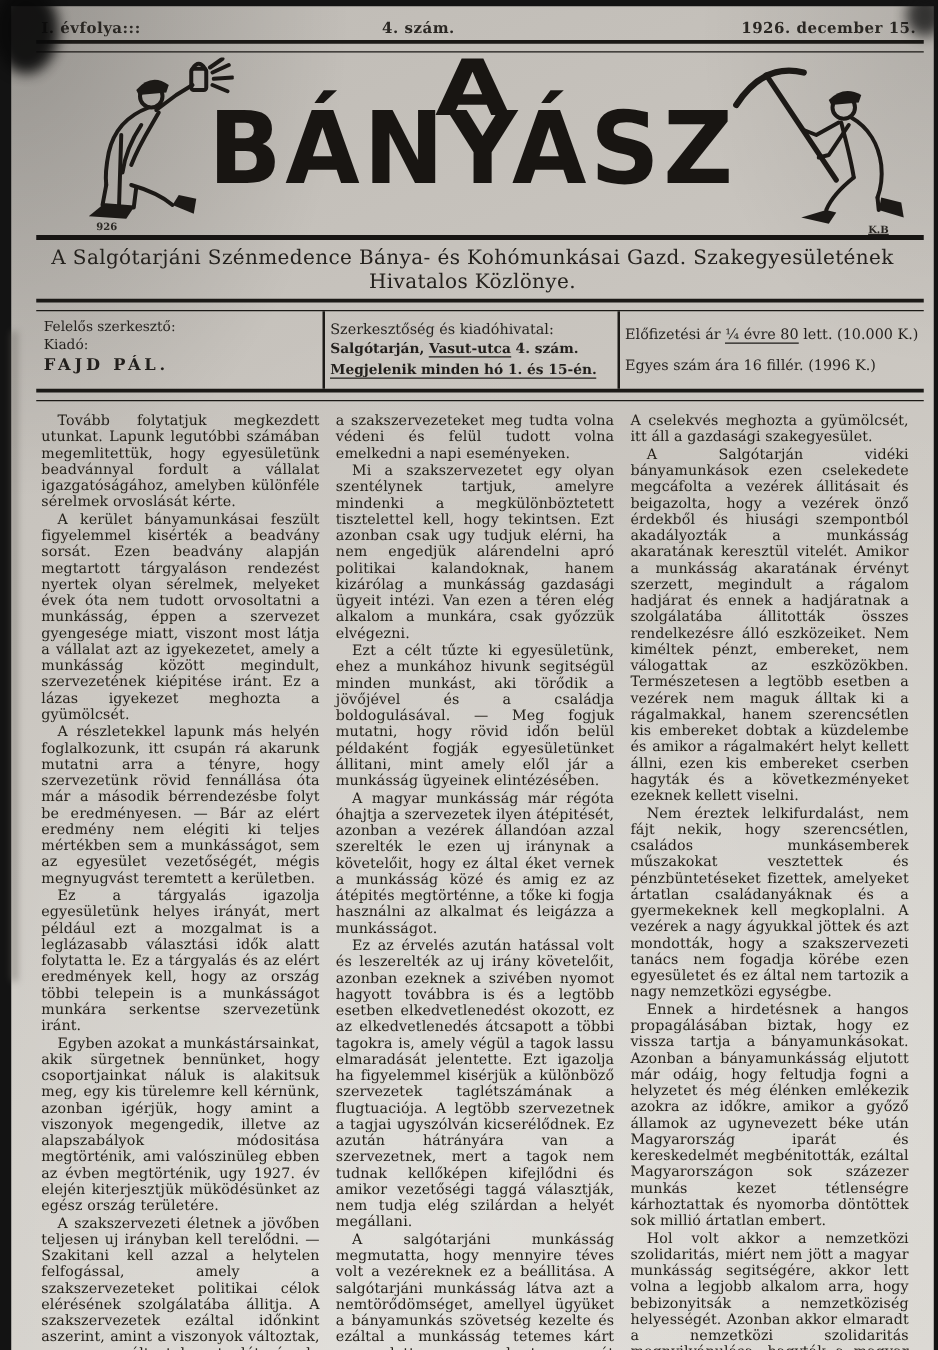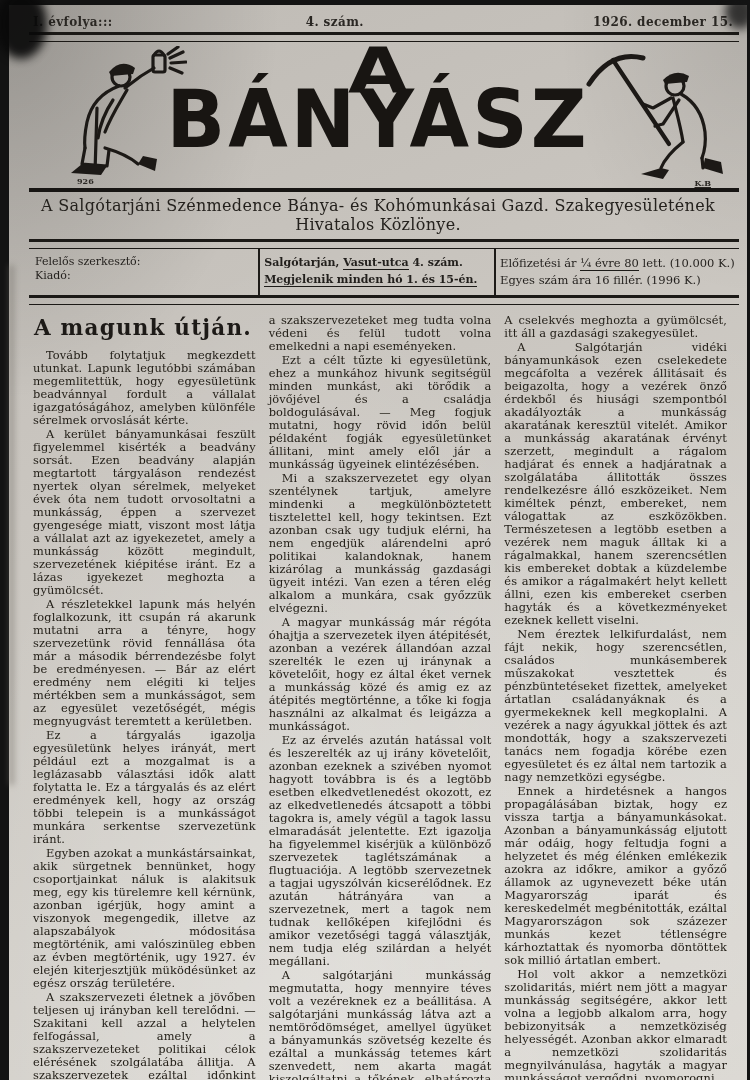--- a/index.html
+++ b/index.html
@@ -141,46 +141,47 @@
   </div>
 
   <div class="rule-thick m-rule"></div>
   <div class="subtitle">A Salgótarjáni Szénmedence Bánya- és Kohómunkásai Gazd. Szakegyesületének Hivatalos Közlönye.</div>
   <div class="rule-double m-rule"></div>
 
   <div class="info-row">
     <div class="info-cell c1">
       <div class="small-label">Felelős szerkesztő:</div>
       <div class="small-label">Kiadó:</div>
+      <div class="big-name">FAJD PÁL.</div>
     </div>
     <div class="info-cell c2">
+      <div class="office-l1">Szerkesztőség és kiadóhivatal:</div>
       <div class="office-l2"><span>Salgótarján, </span><span class="u">Vasut-utca</span><span> 4. szám.</span></div>
       <div class="office-l2"><span class="u">Megjelenik minden hó 1. és 15-én.</span></div>
     </div>
     <div class="info-cell c3">
       <div class="price-line"><span>Előfizetési ár </span><span class="u">¼ évre 80</span><span> lett. (10.000 K.)</span></div>
       <div class="price-line">Egyes szám ára 16 fillér. (1996 K.)</div>
     </div>
   </div>
   <div class="rule-double m-rule"></div>
 
   <div class="article">
     <div class="col">
-      <div class="art-title">A magunk útján.</div>
       <p>Tovább folytatjuk megkezdett utunkat. Lapunk legutóbbi számában megemlitettük, hogy egyesületünk beadvánnyal fordult a vállalat igazgatóságához, amelyben különféle sérelmek orvoslását kérte.</p>
       <p>A kerület bányamunkásai feszült figyelemmel kisérték a beadvány sorsát. Ezen beadvány alapján megtartott tárgyaláson rendezést nyertek olyan sérelmek, melyeket évek óta nem tudott orvosoltatni a munkásság, éppen a szervezet gyengesége miatt, viszont most látja a vállalat azt az igyekezetet, amely a munkásság között megindult, szervezetének kiépitése iránt. Ez a lázas igyekezet meghozta a gyümölcsét.</p>
       <p>A részletekkel lapunk más helyén foglalkozunk, itt csupán rá akarunk mutatni arra a tényre, hogy szervezetünk rövid fennállása óta már a második bérrendezésbe folyt be eredményesen. — Bár az elért eredmény nem elégiti ki teljes mértékben sem a munkásságot, sem az egyesület vezetőségét, mégis megnyugvást teremtett a kerületben.</p>
       <p>Ez a tárgyalás igazolja egyesületünk helyes irányát, mert például ezt a mozgalmat is a leglázasabb választási idők alatt folytatta le. Ez a tárgyalás és az elért eredmények kell, hogy az ország többi telepein is a munkásságot munkára serkentse szervezetünk iránt.</p>
       <p>Egyben azokat a munkástársainkat, akik sürgetnek bennünket, hogy csoportjainkat náluk is alakitsuk meg, egy kis türelemre kell kérnünk, azonban igérjük, hogy amint a viszonyok megengedik, illetve az alapszabályok módositása megtörténik, ami valószinüleg ebben az évben megtörténik, ugy 1927. év elején kiterjesztjük müködésünket az egész ország területére.</p>
       <p>A szakszervezeti életnek a jövőben teljesen uj irányban kell terelődni. — Szakitani kell azzal a helytelen felfogással, amely a szakszervezeteket politikai célok elérésének szolgálatába állitja. A szakszervezetek ezáltal időnkint aszerint, amint a viszonyok változtak, ugyanugy változtak a taglétszámok. Ez a taglétszám a legtöbb esetben a politikai konjunktura szerint emelkedett vagy esett. Ez okozta azután azt, hogy a szakszervezetekben nem tudott erős törzs kialakulni, amely</p>
     </div>
     <div class="col">
       <p class="noindent">a szakszervezeteket meg tudta volna védeni és felül tudott volna emelkedni a napi eseményeken.</p>
+      <p>Mi a szakszervezetet egy olyan szentélynek tartjuk, amelyre mindenki a megkülönböztetett tisztelettel kell, hogy tekintsen. Ezt azonban csak ugy tudjuk elérni, ha nem engedjük alárendelni apró politikai kalandoknak, hanem kizárólag a munkásság gazdasági ügyeit intézi. Van ezen a téren elég alkalom a munkára, csak győzzük elvégezni.</p>
       <p>Ezt a célt tűzte ki egyesületünk, ehez a munkához hivunk segitségül minden munkást, aki törődik a jövőjével és a családja boldogulásával. — Meg fogjuk mutatni, hogy rövid időn belül példaként fogják egyesületünket állitani, mint amely elől jár a munkásság ügyeinek elintézésében.</p>
-      <p>Mi a szakszervezetet egy olyan szentélynek tartjuk, amelyre mindenki a megkülönböztetett tisztelettel kell, hogy tekintsen. Ezt azonban csak ugy tudjuk elérni, ha nem engedjük alárendelni apró politikai kalandoknak, hanem kizárólag a munkásság gazdasági ügyeit intézi. Van ezen a téren elég alkalom a munkára, csak győzzük elvégezni.</p>
       <p>A magyar munkásság már régóta óhajtja a szervezetek ilyen átépitését, azonban a vezérek állandóan azzal szerelték le ezen uj iránynak a követelőit, hogy ez által éket vernek a munkásság közé és amig ez az átépités megtörténne, a tőke ki fogja használni az alkalmat és leigázza a munkásságot.</p>
       <p>Ez az érvelés azután hatással volt és leszerelték az uj irány követelőit, azonban ezeknek a szivében nyomot hagyott továbbra is és a legtöbb esetben elkedvetlenedést okozott, ez az elkedvetlenedés átcsapott a többi tagokra is, amely végül a tagok lassu elmaradását jelentette. Ezt igazolja ha figyelemmel kisérjük a különböző szervezetek taglétszámának a flugtuaciója. A legtöbb szervezetnek a tagjai ugyszólván kicserélődnek. Ez azután hátrányára van a szervezetnek, mert a tagok nem tudnak kellőképen kifejlődni és amikor vezetőségi taggá választják, nem tudja elég szilárdan a helyét megállani.</p>
       <p>A salgótarjáni munkásság megmutatta, hogy mennyire téves volt a vezéreknek ez a beállitása. A salgótarjáni munkásság látva azt a nemtörődömséget, amellyel ügyüket a bányamunkás szövetség kezelte és ezáltal a munkásság tetemes kárt szenvedett, nem akarta magát kiszolgáltatni a tőkének, elhatározta tehát, hogy szervezetét átépiti. Amikor ezen elhatározó lépést megtette, számolt mindazzal, ami ennek a nyomába jár, de elhatározása szilárd és eltántorithatatlan volt és a cselekvés terére lépett.</p>
     </div>
     <div class="col">
       <p class="noindent">A cselekvés meghozta a gyümölcsét, itt áll a gazdasági szakegyesület.</p>
       <p>A Salgótarján vidéki bányamunkások ezen cselekedete megcáfolta a vezérek állitásait és beigazolta, hogy a vezérek önző érdekből és hiusági szempontból akadályozták a munkásság akaratának keresztül vitelét. Amikor a munkásság akaratának érvényt szerzett, megindult a rágalom hadjárat és ennek a hadjáratnak a szolgálatába állitották összes rendelkezésre álló eszközeiket. Nem kiméltek pénzt, embereket, nem válogattak az eszközökben. Természetesen a legtöbb esetben a vezérek nem maguk álltak ki a rágalmakkal, hanem szerencsétlen kis embereket dobtak a küzdelembe és amikor a rágalmakért helyt kellett állni, ezen kis embereket cserben hagyták és a következményeket ezeknek kellett viselni.</p>
       <p>Nem éreztek lelkifurdalást, nem fájt nekik, hogy szerencsétlen, családos munkásemberek műszakokat vesztettek és pénzbüntetéseket fizettek, amelyeket ártatlan családanyáknak és a gyermekeknek kell megkoplalni. A vezérek a nagy ágyukkal jöttek és azt mondották, hogy a szakszervezeti tanács nem fogadja körébe ezen egyesületet és ez által nem tartozik a nagy nemzetközi egységbe.</p>
       <p>Ennek a hirdetésnek a hangos propagálásában biztak, hogy ez vissza tartja a bányamunkásokat. Azonban a bányamunkásság eljutott már odáig, hogy feltudja fogni a helyzetet és még élénken emlékezik azokra az időkre, amikor a győző államok az ugynevezett béke után Magyarország iparát és kereskedelmét megbénitották, ezáltal Magyarországon sok százezer munkás kezet tétlenségre kárhoztattak és nyomorba döntöttek sok millió ártatlan embert.</p>
       <p>Hol volt akkor a nemzetközi szolidaritás, miért nem jött a magyar munkásság segitségére, akkor lett volna a legjobb alkalom arra, hogy bebizonyitsák a nemzetköziség helyességét. Azonban akkor elmaradt a nemzetközi szolidaritás megnyilvánulása, hagyták a magyar munkásságot vergődni, nyomorogni.</p>

